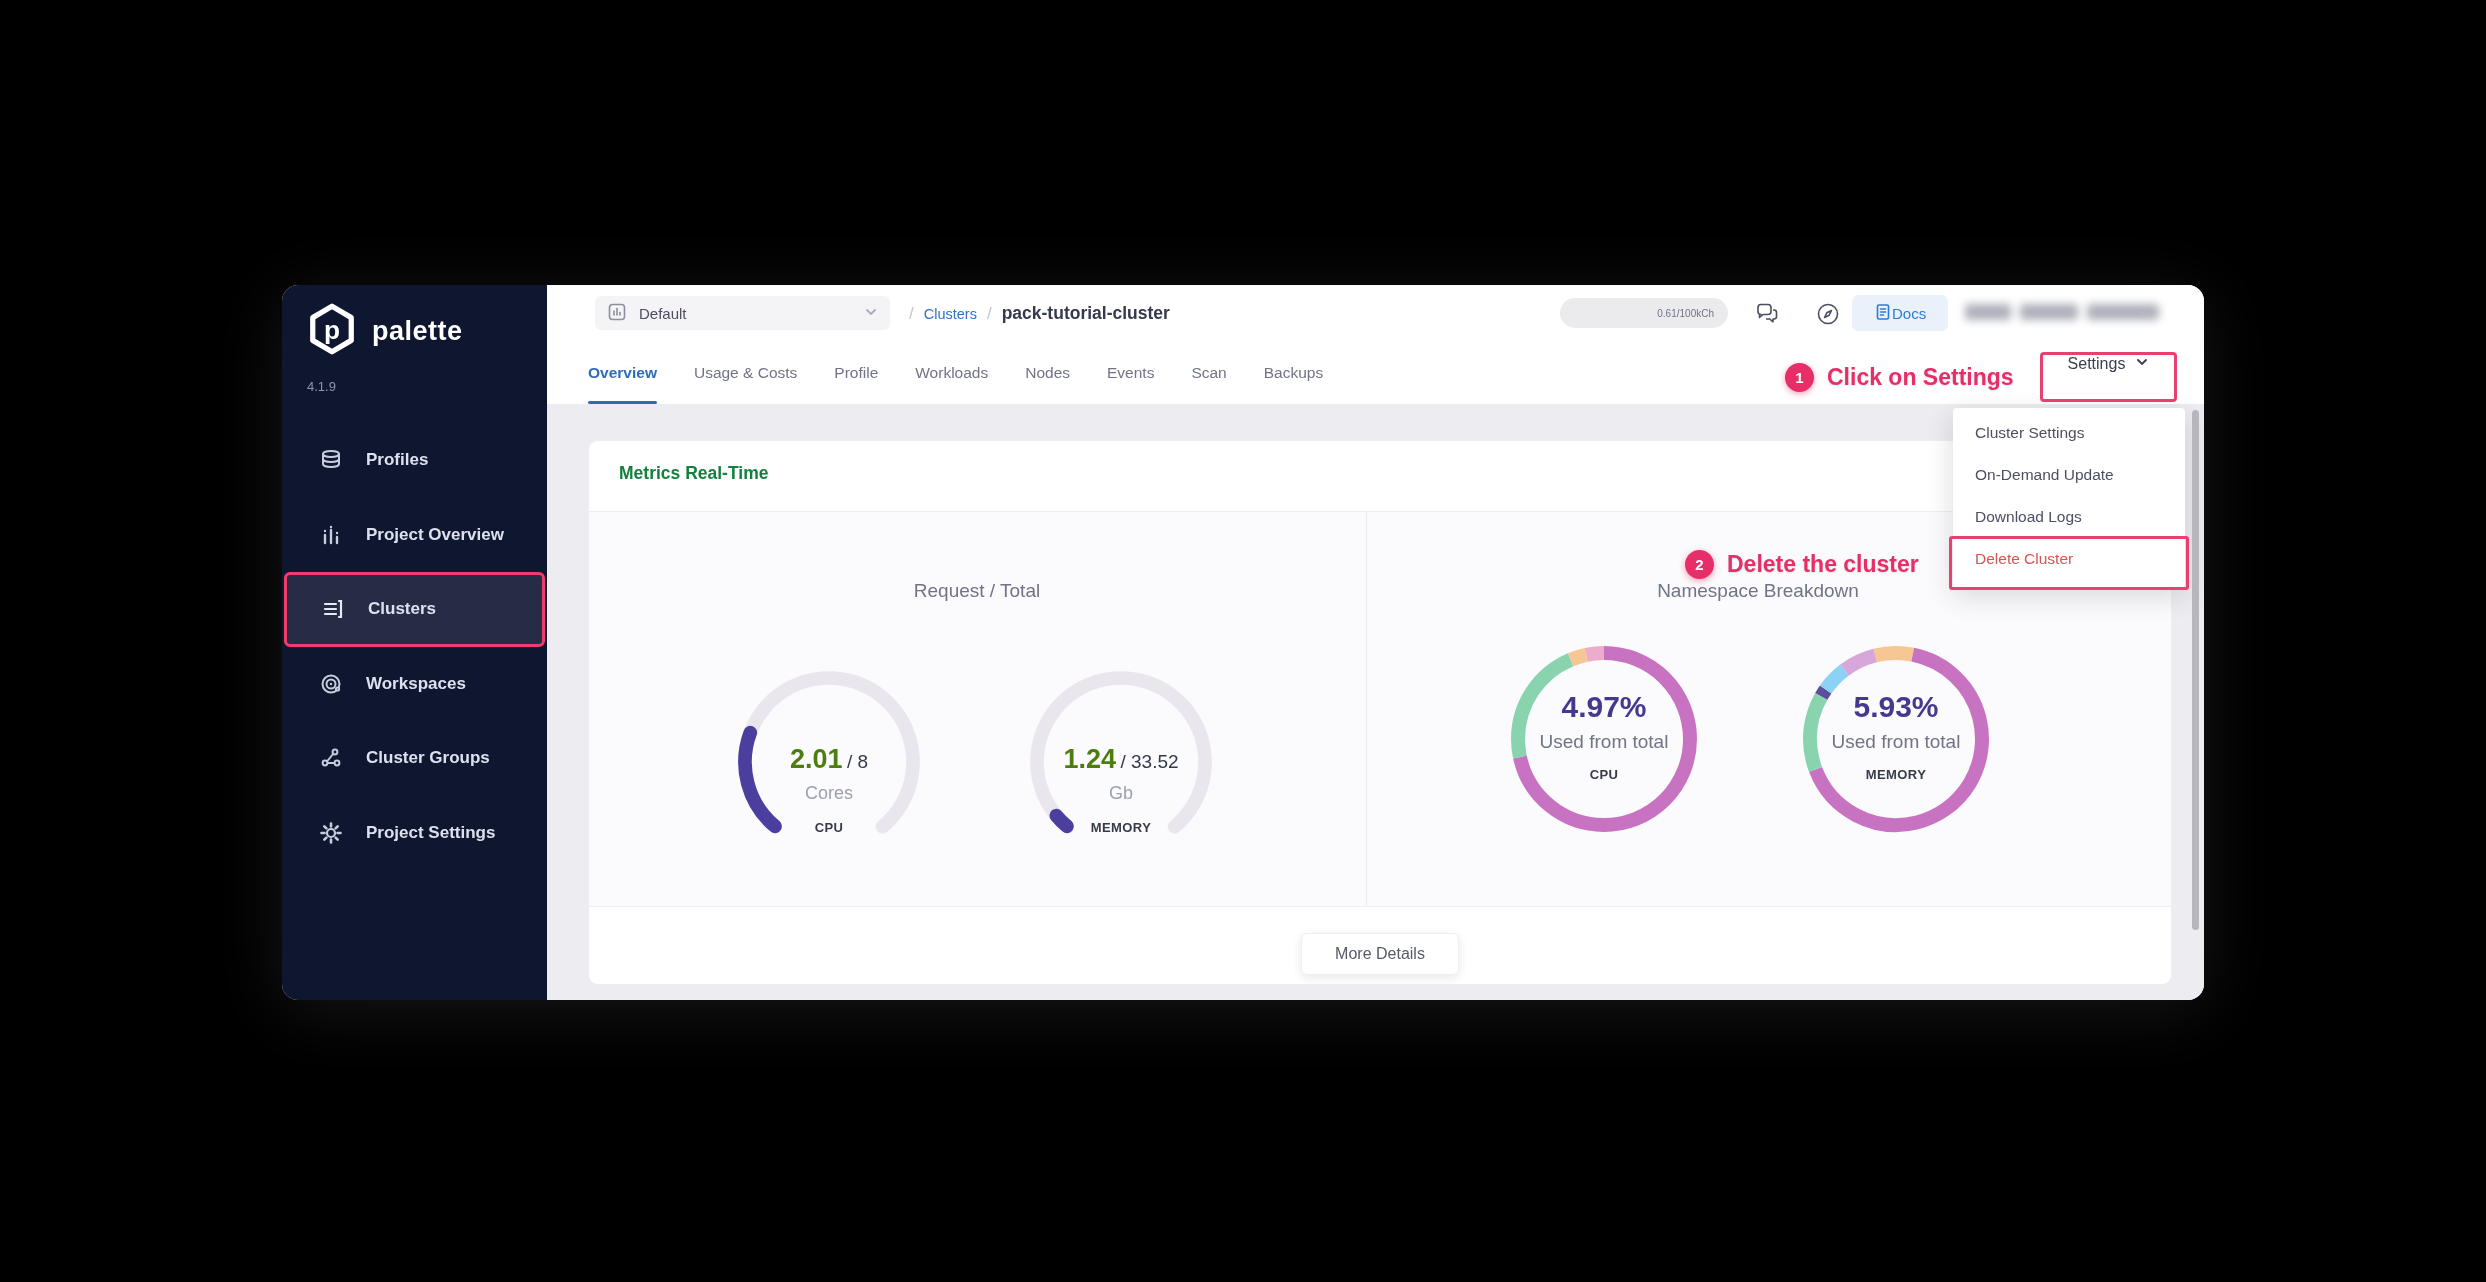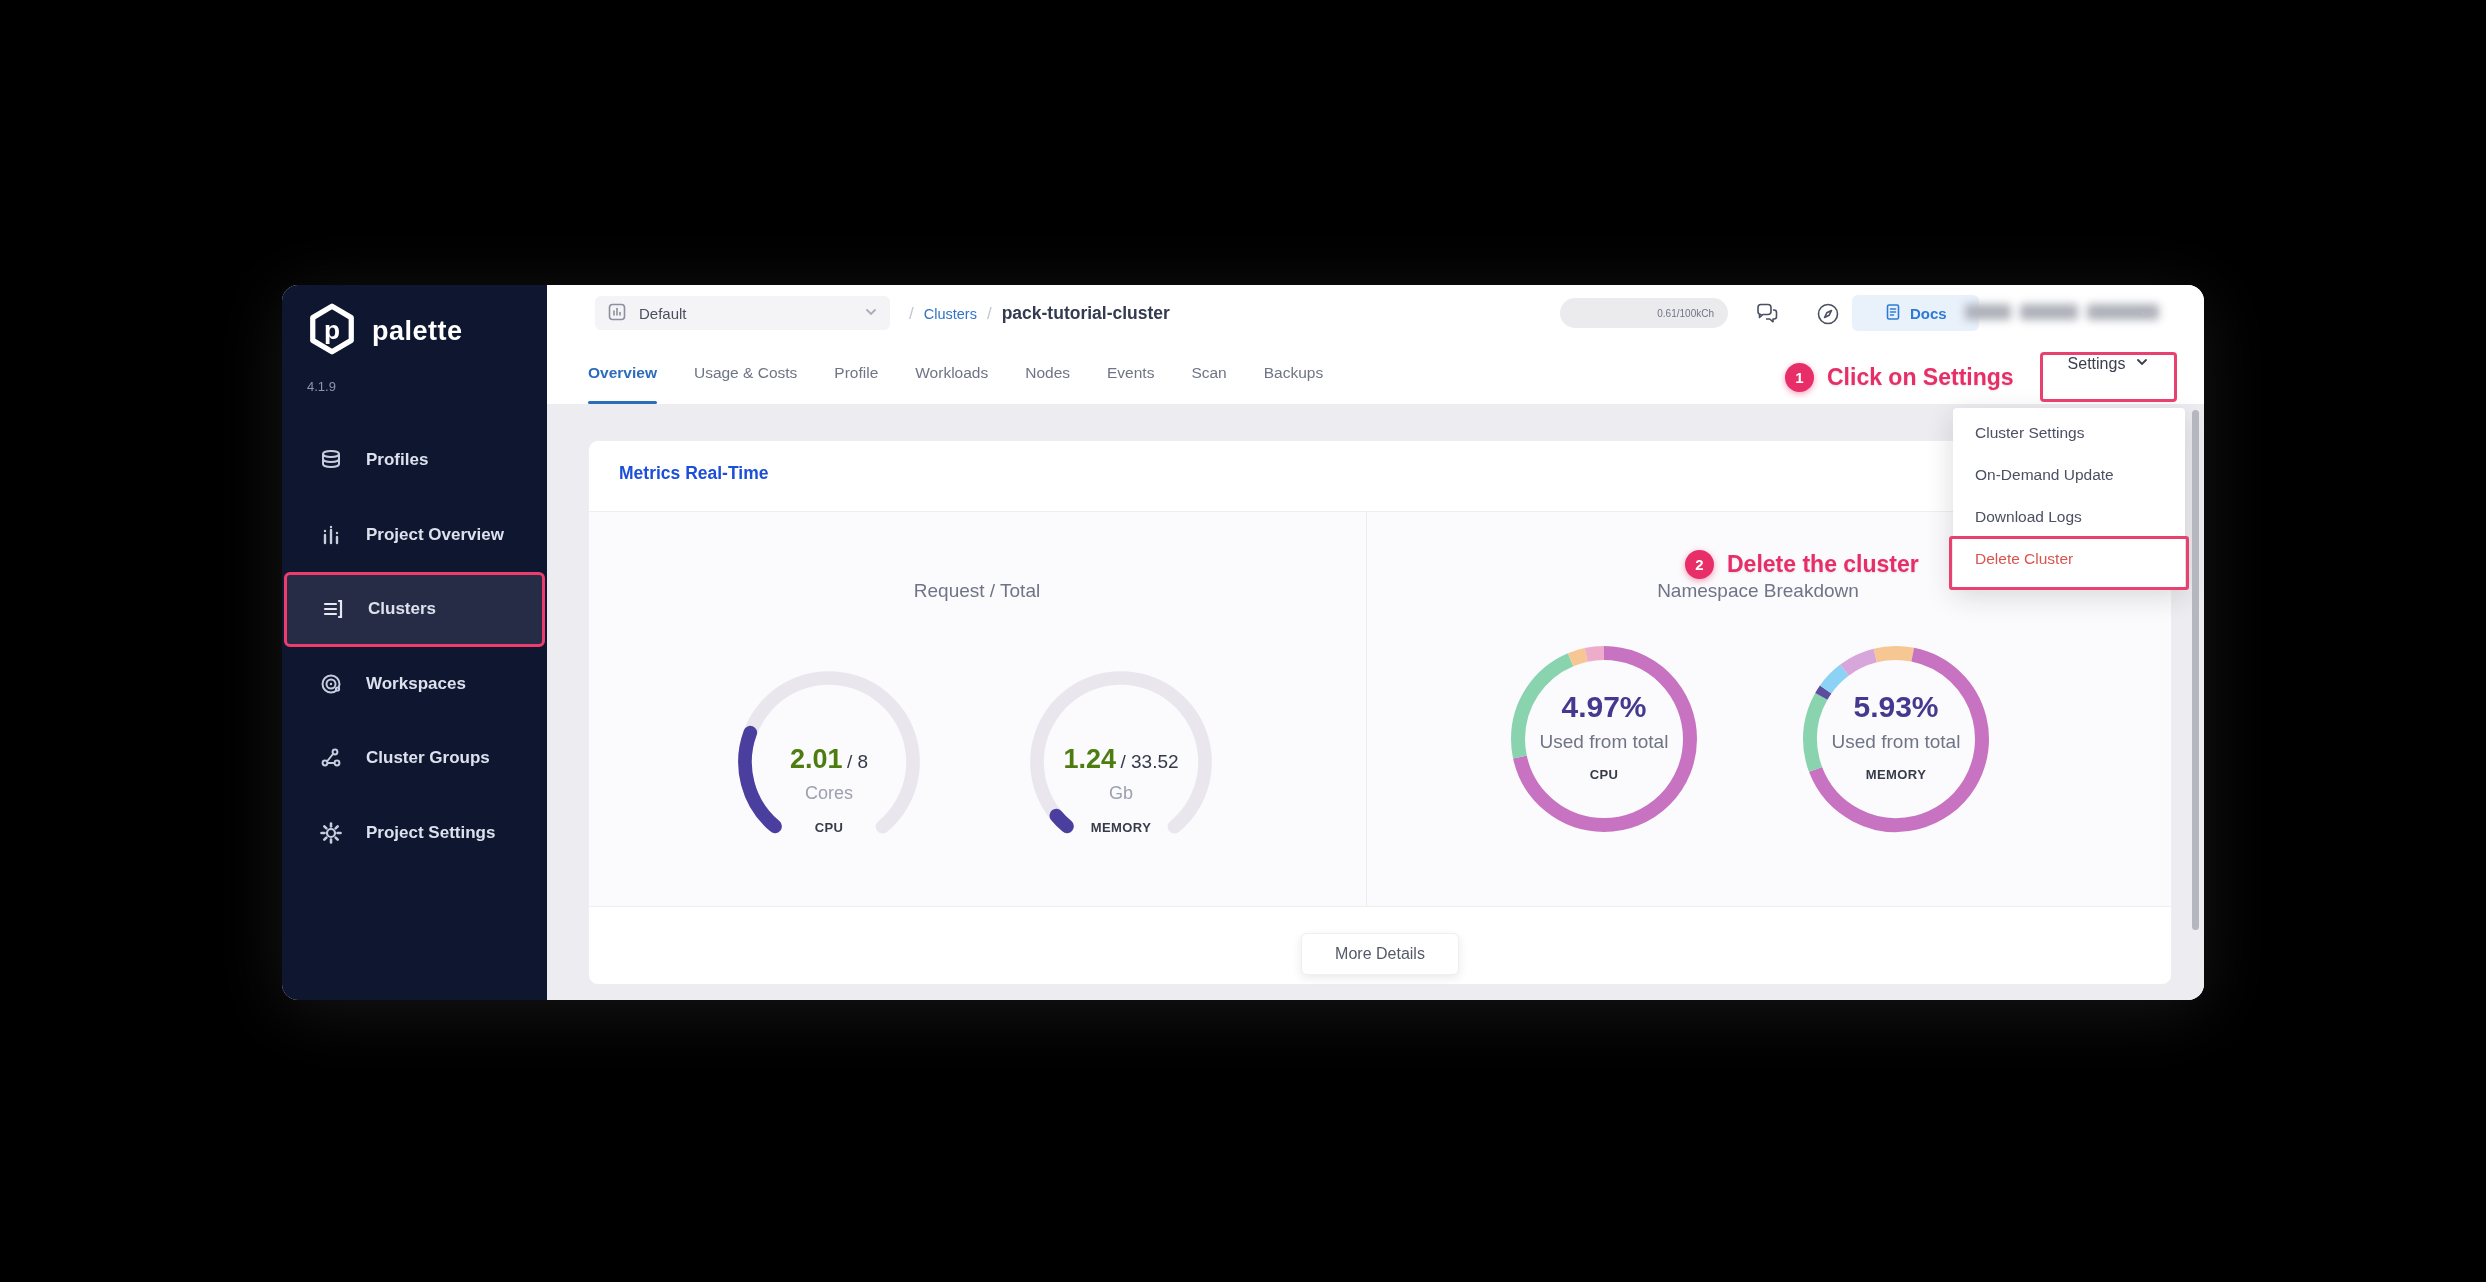--- a/index.html
+++ b/index.html
@@ -22,36 +22,36 @@
   #main{position:absolute;left:265px;top:0;right:0;bottom:0;}
   #topbar{position:absolute;top:0;left:0;right:0;height:57px;background:#fff;}
   .proj-select{position:absolute;left:48px;top:11px;width:295px;height:34px;background:#f4f4f7;border-radius:6px;display:flex;align-items:center;padding:0 12px;color:#4a4f61;font-size:15px;gap:12px;cursor:pointer;}
   .proj-select .chev{margin-left:auto;}
   .breadcrumb{position:absolute;left:362px;top:0;height:57px;display:flex;align-items:center;gap:10px;}
   .bc-sep{color:#c2c6d3;font-size:17px;}
   .bc-link{color:#3173c4;font-size:14.5px;cursor:pointer;}
   .bc-current{color:#343a4f;font-size:17.5px;font-weight:700;}
   .usage-pill{position:absolute;left:1013px;top:13px;width:168px;height:30px;background:#ebebee;border-radius:15px;display:flex;align-items:center;justify-content:flex-end;padding-right:14px;color:#6f7486;font-size:10px;}
   .tb-ic{position:absolute;top:14px;width:30px;height:30px;display:flex;align-items:center;justify-content:center;cursor:pointer;}
-  .docs-btn{position:absolute;left:1305px;top:10px;height:36px;padding:0 32px;background:#e9f1fb;border-radius:6px;display:flex;align-items:center;gap:8px;color:#2d7bd4;font-size:15px;font-weight:700;cursor:pointer;}
+  .docs-btn{position:absolute;left:1305px;top:10px;height:36px;padding:0 22px;background:#e9f1fb;border-radius:6px;display:flex;align-items:center;gap:0;color:#2d7bd4;font-size:15px;font-weight:400;cursor:pointer;}
   .account{position:absolute;left:1418px;top:19px;display:flex;gap:9px;align-items:center;filter:blur(4px);}
   .acct-block{height:16px;background:#aeb1ba;border-radius:3px;}
   .acct-chev{position:absolute;left:1592px;top:22px;}
 
   #tabsrow{position:absolute;top:57px;left:0;right:0;height:62px;background:#fff;}
   .tabs{position:absolute;left:41px;top:0;height:62px;display:flex;gap:37px;align-items:stretch;}
   .tab{font-size:15.5px;color:#6f7486;position:relative;display:flex;align-items:center;cursor:pointer;}
   .tab.active{color:#2e6cba;font-weight:700;}
   .tab.active::after{content:"";position:absolute;left:0;right:0;bottom:0;height:3px;background:#2e6cba;border-radius:2px;}
 
   #content{position:absolute;top:119px;left:0;right:0;bottom:0;background:#edecf0;}
 
   
   .card{position:absolute;left:41px;top:155px;width:1584px;height:545px;background:#fff;border-radius:10px;border:1px solid #efedf2;z-index:1;}
-  .card-title{position:absolute;left:30px;top:22px;font-size:17.5px;font-weight:600;color:#1d4ed8;}
+  .card-title{position:absolute;left:30px;top:22px;font-size:17.5px;font-weight:600;color:#15803d;}
   .card-hdiv{position:absolute;top:70px;left:0;right:0;height:1px;background:#f0eef3;}
   .panel{position:absolute;top:71px;left:0;right:0;height:394px;background:#fbfafc;}
   .vdivider{position:absolute;left:777px;top:0;bottom:0;width:1px;background:#ecebf0;}
   .half-title{position:absolute;font-size:19px;color:#6f7486;transform:translateX(-50%);white-space:nowrap;}
   .gauge{position:absolute;width:210px;height:210px;}
   .donut{position:absolute;width:200px;height:200px;}
   .ctext{position:absolute;text-align:center;transform:translateX(-50%);white-space:nowrap;}
   .g-val{font-size:27px;font-weight:700;color:#4d7c0f;}
   .g-total{font-size:19px;font-weight:400;color:#343a4b;}
   .g-unit{font-size:18px;color:#9ba1ae;}

